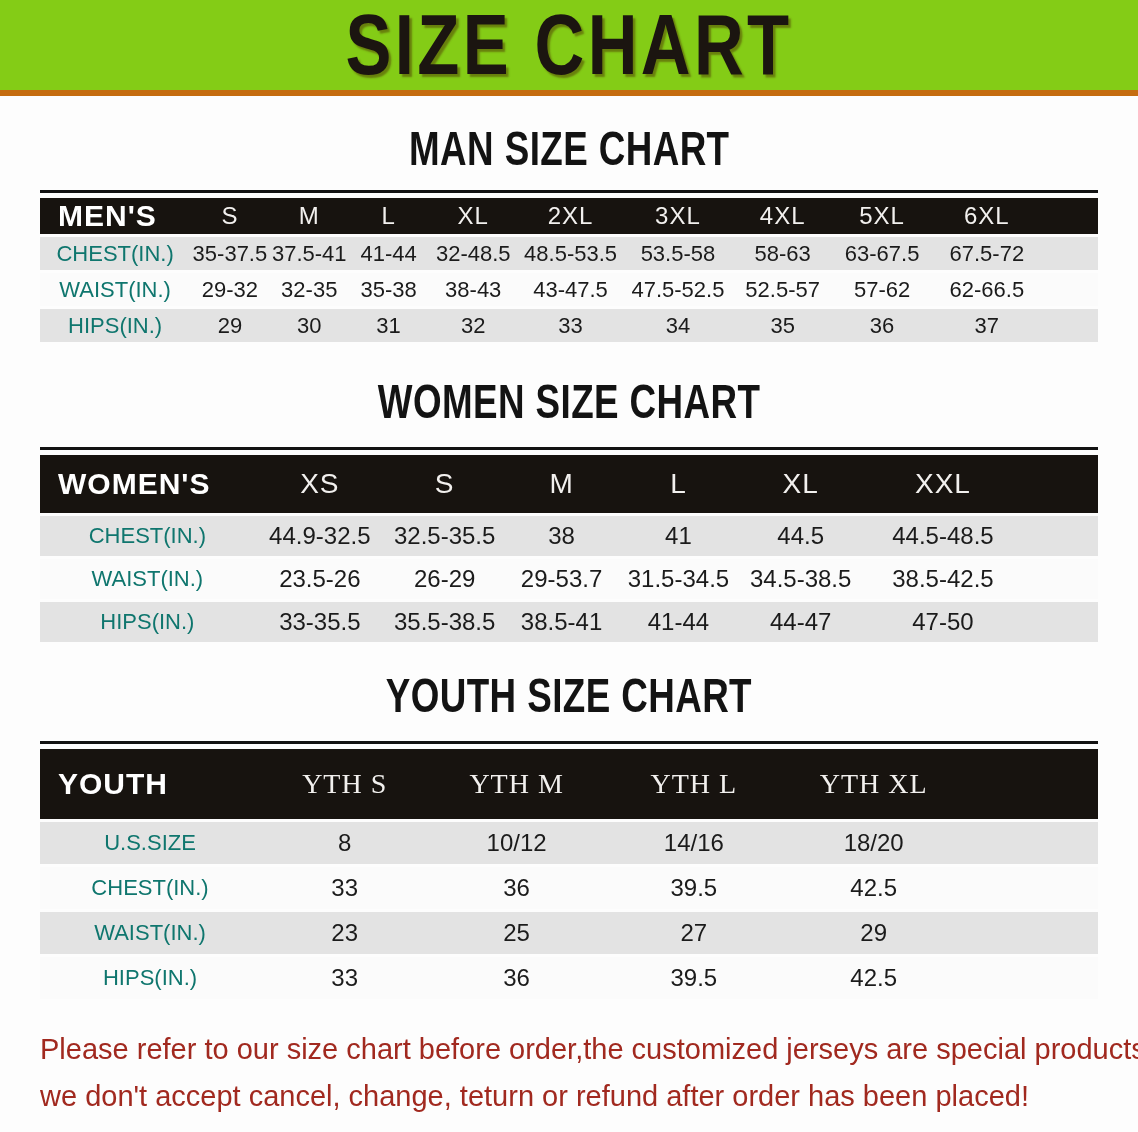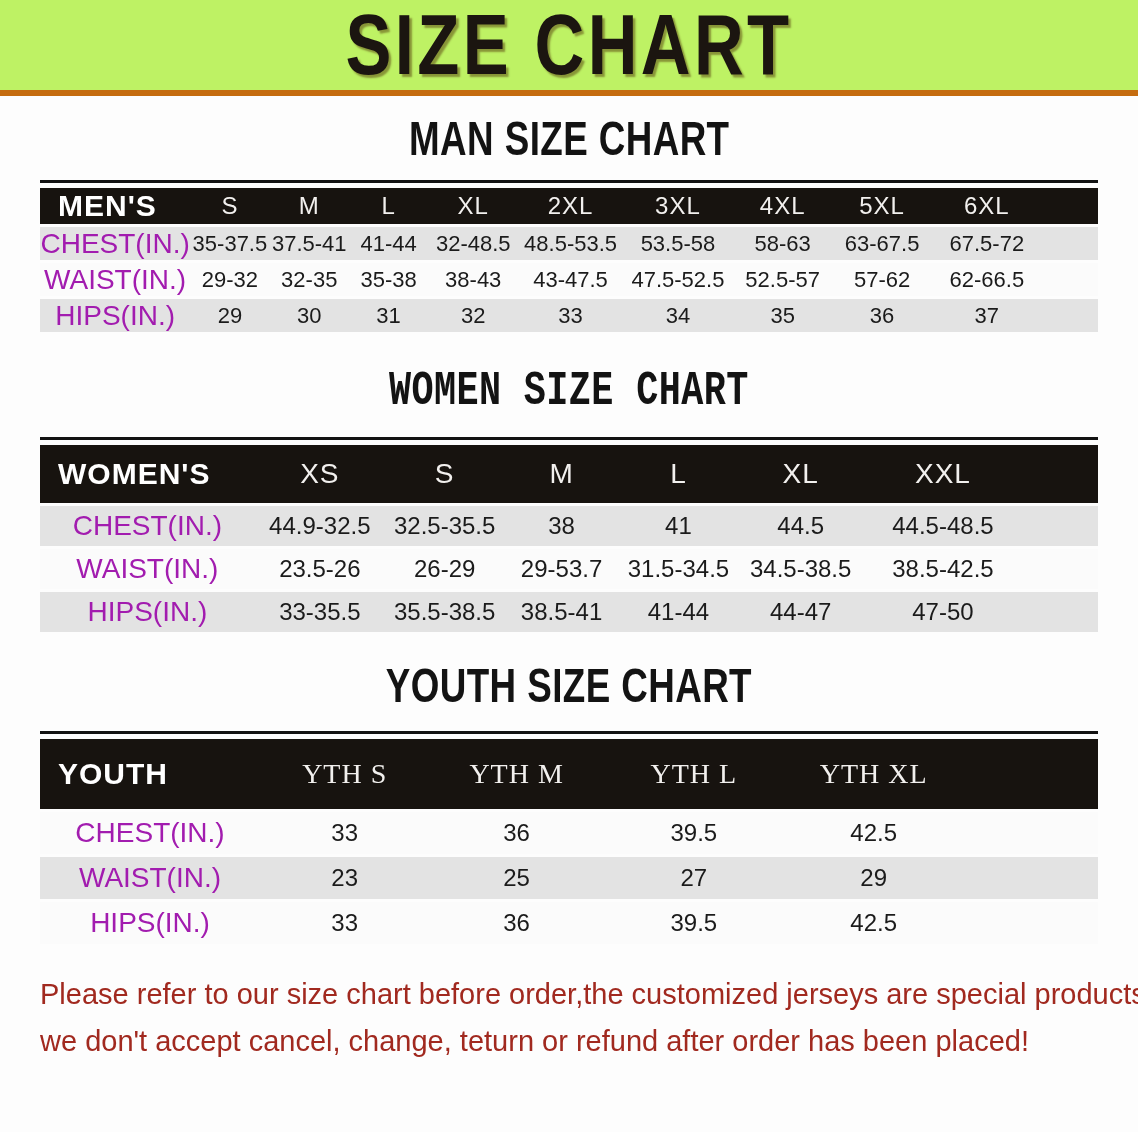--- a/index.html
+++ b/index.html
@@ -6,47 +6,47 @@
   html, body { background: #ffffff; }
   body {
     width: 1138px; height: 1132px; overflow: hidden;
     font-family: "Liberation Sans", "DejaVu Sans", sans-serif;
   }
   .page { width: 1138px; height: 1132px; background: #fdfdfd; }
 
   
   .banner {
     height: 96px; width: 100%;
-    background: #bef264;
+    background: #84cc16;
     border-bottom: 6px solid #C56C10;
     display: flex; align-items: center; justify-content: center;
   }
   .banner-title {
     display: inline-block;
     font-size: 82px; font-weight: 800; letter-spacing: 4px;
     color: #1B1510;
     transform: scaleX(0.84) scaleY(1.04);
     text-shadow: 3px 3px 2px rgba(70, 35, 0, 0.45);
     white-space: nowrap;
   }
 
   
   .section-heading {
     text-align: center;
-    margin-top: 16px;
+    margin-top: 26px;
     height: 52px; line-height: 52px;
   }
   .section-heading .condensed {
     display: inline-block;
     font-size: 46px; font-weight: 800; letter-spacing: 0.5px;
     color: #131313;
     transform: scaleX(0.80) scaleY(1.05);
     white-space: nowrap;
   }
-  .heading-women { margin-top: 30px; font-family: Liberation Mono, monospace; }
+  .heading-women { margin-top: 30px; }
   .heading-youth { margin-top: 24px; text-decoration: underline; }
 
   
   .table-wrap { margin: 16px 40px 0 40px; }
   .table-wrap.women-wrap { margin-top: 20px; }
   .table-wrap.youth-wrap { margin-top: 20px; }
   .table-toprule { height: 3px; background: #121212; margin-bottom: 2px; }
 
   table.size-table {
     width: 100%;
@@ -66,21 +66,21 @@
   }
   table.size-table thead th.th-size {
     font-size: 24px; font-weight: 400; color: #F2F0EE;
     text-align: center; letter-spacing: 1px;
   }
   table.size-table tbody td {
     text-align: center;
     font-size: 22px; color: #1B1B1B;
     height: 33px; vertical-align: middle;
   }
-  table.size-table tbody td.row-label { font-size: 28px; color: #a21caf; text-align: center; }
+  table.size-table tbody td.row-label { font-size: 22px; color: #0f766e; text-align: center; }
   tr.band-gray td  { background: #E3E3E3; }
   tr.band-white td { background: #FBFBFB; }
 
   
   table.women-table thead th { height: 58px; }
   table.women-table thead th.th-size { font-size: 28px; }
   table.women-table tbody td { height: 40px; font-size: 24px; }
   table.youth-table thead th { height: 70px; }
   table.youth-table thead th.th-size { font-size: 28px; font-family: Liberation Serif, serif; }
   table.youth-table tbody td { height: 42px; font-size: 24px; }
@@ -266,20 +266,28 @@
         <tr>
           <th class="th-label">YOUTH</th>
           <th class="th-size">YTH S</th>
           <th class="th-size">YTH M</th>
           <th class="th-size">YTH L</th>
           <th class="th-size">YTH XL</th>
           <th class="th-size"></th>
         </tr>
       </thead>
       <tbody>
+        <tr class="band-gray">
+          <td class="row-label">U.S.SIZE</td>
+          <td>8</td>
+          <td>10/12</td>
+          <td>14/16</td>
+          <td>18/20</td>
+          <td></td>
+        </tr>
         <tr class="band-white">
           <td class="row-label">CHEST(IN.)</td>
           <td>33</td>
           <td>36</td>
           <td>39.5</td>
           <td>42.5</td>
           <td></td>
         </tr>
         <tr class="band-gray">
           <td class="row-label">WAIST(IN.)</td>

